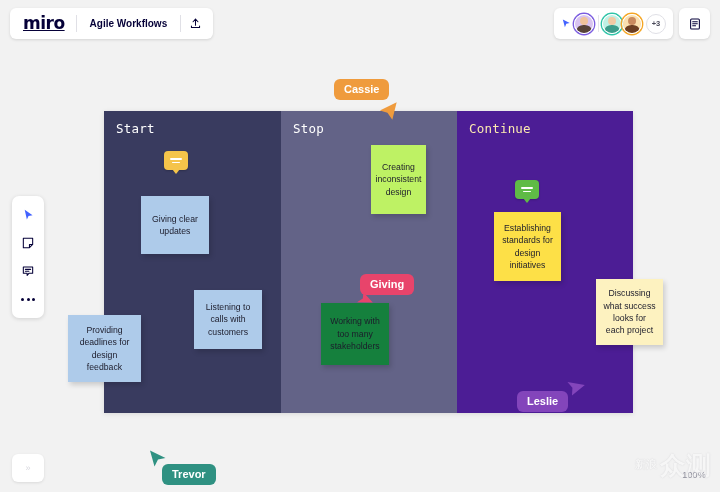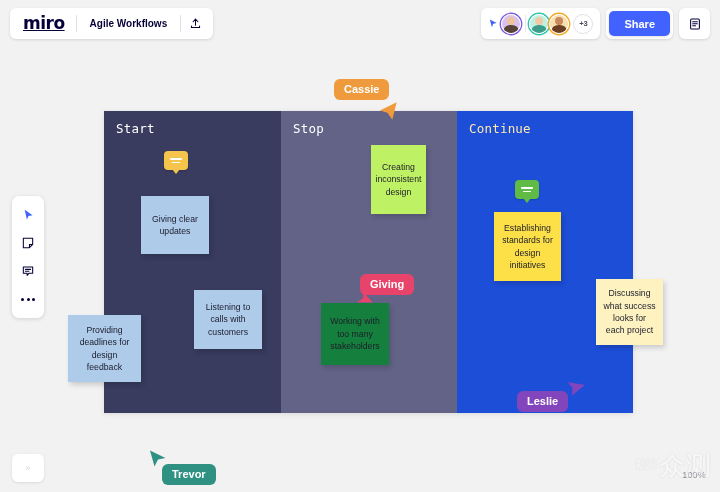--- a/index.html
+++ b/index.html
@@ -276,23 +276,20 @@
         <div class="av-body" style="background:#3d9c8a"></div>
       </div>
       <div class="avatar" style="color:#f5a623">
         <div class="av-face" style="background:#fadfae"></div>
         <div class="av-head" style="background:#c98a5e"></div>
         <div class="av-body" style="background:#6d3f22"></div>
       </div>
       <div class="plus-badge">+3</div>
     </div>
 
-    <div class="share-wrap">
-      <button class="share-btn">Share</button>
-    </div>
 
     <div class="doc-btn">
       <svg width="14" height="14" viewBox="0 0 24 24">
         <rect x="4.5" y="3.5" width="15" height="17" rx="1.8" stroke="#050038" stroke-width="1.8" fill="none"></rect>
         <path d="M8 8 H16 M8 11.5 H16 M8 15 H13" stroke="#050038" stroke-width="1.8" stroke-linecap="round"></path>
       </svg>
     </div>
   </div>
 
   <div class="toolbar">
@@ -324,21 +321,21 @@
 
   <div class="collapse-btn">»</div>
 
   <div class="board">
     <div class="col" style="width:177px;background:#393b5f">
       <div class="col-title" style="color:#ffffff">Start</div>
     </div>
     <div class="col" style="width:176px;background:#636387">
       <div class="col-title" style="color:#ffffff">Stop</div>
     </div>
-    <div class="col" style="width:176px;background:#1d4ed8">
+    <div class="col" style="width:176px;background:#4c1d95">
       <div class="col-title" style="color:#fbe9b0">Continue</div>
     </div>
   </div>
 
   <div class="sticky" style="left:141px;top:196px;width:68px;height:58px;background:#aecbea">
     <span>Giving clear updates</span>
   </div>
   <div class="sticky" style="left:194px;top:290px;width:68px;height:59px;background:#aecbea">
     <span>Listening to calls with customers</span>
   </div>

